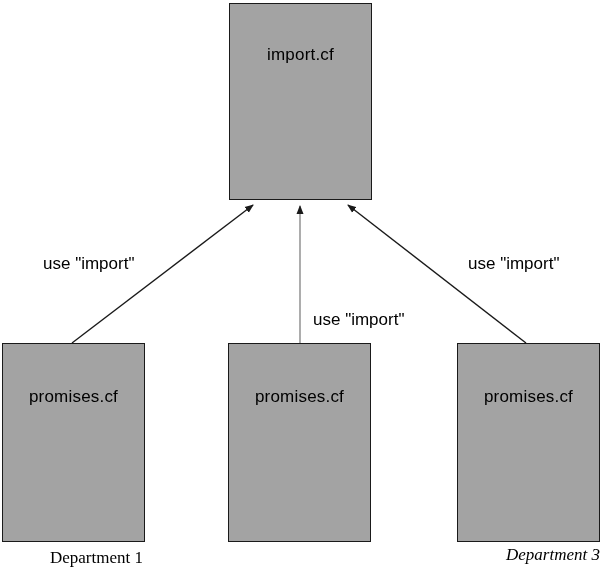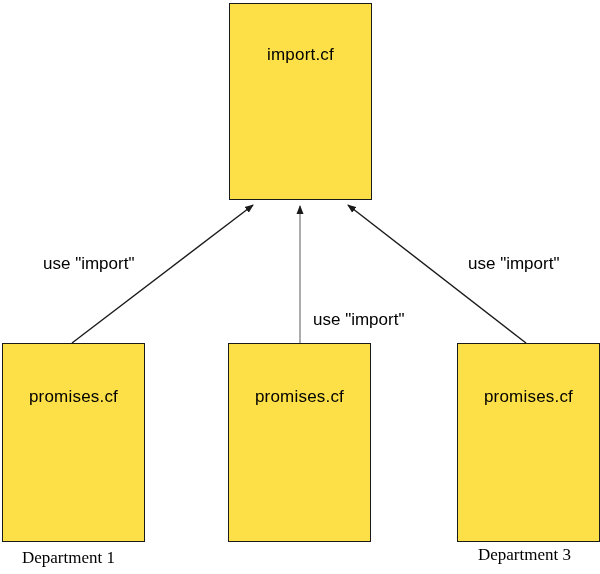--- a/index.html
+++ b/index.html
@@ -20,21 +20,21 @@
     position: absolute;
     left: 0;
     top: 0;
     width: 600px;
     height: 574px;
   }
   .node {
     position: absolute;
     box-sizing: border-box;
     border: 1.5px solid #1a1a1a;
-    background: #fde047;
+    background: #a3a3a3;
   }
   .node-top    { left: 229px; top: 3px;   width: 143px; height: 197px; }
   .node-dept1  { left: 2px;   top: 343px; width: 143px; height: 199px; }
   .node-dept2  { left: 228px; top: 343px; width: 143px; height: 199px; }
   .node-dept3  { left: 457px; top: 343px; width: 143px; height: 199px; }
   .node-label {
     position: absolute;
     left: 0;
     right: 0;
     text-align: center;
@@ -54,24 +54,25 @@
   }
   .edge-label-1 { left: 43px;  top: 255px; }
   .edge-label-2 { left: 313px; top: 311px; }
   .edge-label-3 { left: 468px; top: 255px; }
   .caption {
     position: absolute;
     font-family: "Liberation Serif", serif;
     font-size: 17px;
     line-height: 18px;
     white-space: nowrap;
+    margin-left: 28px;
   }
   .caption-1 { left: 22px;  top: 549px; }
   .caption-2 { left: 262px; top: 551px; }
-  .caption-3 { left: 478px; top: 546px; }
+  .caption-3 { left: 478px; top: 546px; font-style: italic; }
 </style>
 </head>
 <body>
 
 <div class="canvas">
 
   <svg class="arrows-layer" width="600" height="574" viewBox="0 0 600 574" xmlns="http://www.w3.org/2000/svg">
     <defs>
       <marker id="ah" markerWidth="10" markerHeight="8" refX="8" refY="4" orient="auto" markerUnits="userSpaceOnUse">
         <polygon points="0,0.5 9,4 0,7.5" fill="#1a1a1a"></polygon>

